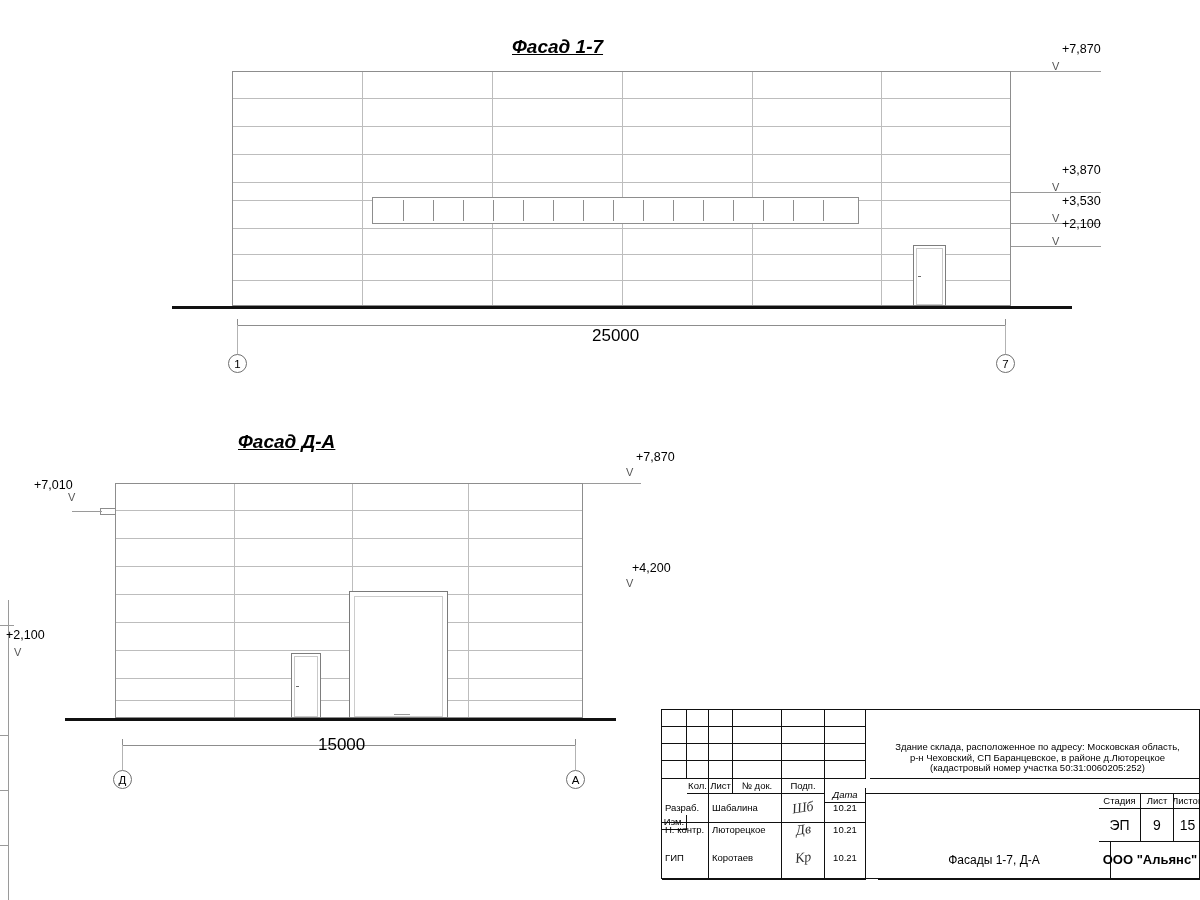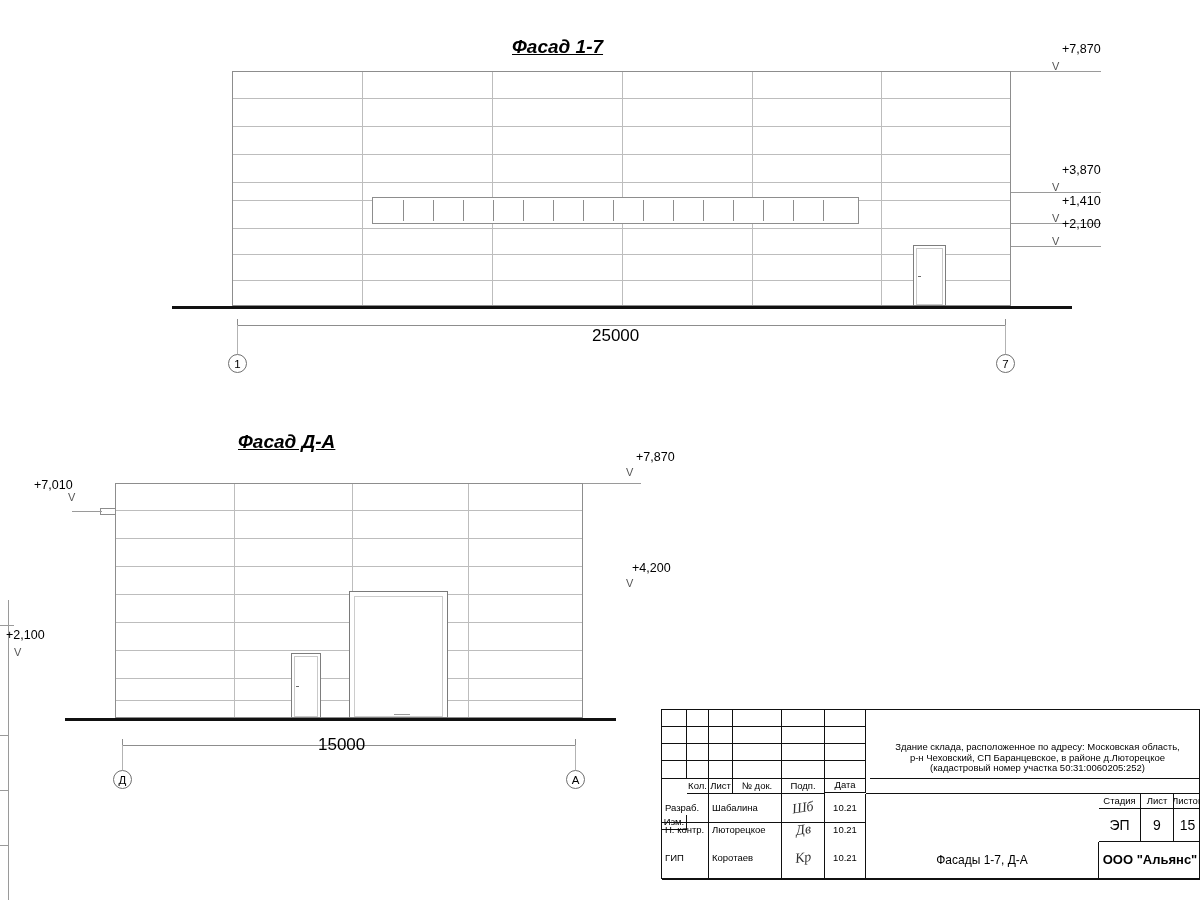--- a/index.html
+++ b/index.html
@@ -262,21 +262,21 @@
   <div class="ground abs" style="left:172px; top:306px; width:900px;"></div>
 
   <div class="abs lvl" style="left:1062px; top:42px;">+7,870</div>
   <div class="levmark hollow abs" style="left:1052px; top:66px;"></div>
   <div class="thin-line abs" style="left:1011px; top:71px; width:90px; height:1px;"></div>
 
   <div class="abs lvl" style="left:1062px; top:163px;">+3,870</div>
   <div class="levmark hollow abs" style="left:1052px; top:187px;"></div>
   <div class="thin-line abs" style="left:1011px; top:192px; width:90px; height:1px;"></div>
 
-  <div class="abs lvl" style="left:1062px; top:194px;">+1,410</div>
+  <div class="abs lvl" style="left:1062px; top:194px;">+3,530</div>
   <div class="levmark hollow abs" style="left:1052px; top:218px;"></div>
   <div class="thin-line abs" style="left:1011px; top:223px; width:90px; height:1px;"></div>
 
   <div class="abs lvl" style="left:1062px; top:217px;">+2,100</div>
   <div class="levmark hollow abs" style="left:1052px; top:241px;"></div>
   <div class="thin-line abs" style="left:1011px; top:246px; width:90px; height:1px;"></div>
 
   <div class="dimline" style="left:237px; top:325px; width:769px;"></div>
   <div class="dimtick" style="left:237px; top:319px;"></div>
   <div class="dimtick" style="left:1005px; top:319px;"></div>
@@ -372,21 +372,21 @@
     <div class="cell" style="left:47px;  top:51px; width:24px; height:18px;"></div>
     <div class="cell" style="left:71px;  top:51px; width:49px; height:18px;"></div>
     <div class="cell" style="left:120px; top:51px; width:43px; height:18px;"></div>
     <div class="cell" style="left:163px; top:51px; width:41px; height:18px;"></div>
 
     <div class="cell small" style="left:0px;   top:69px; width:25px; height:15px;margin-top:36px;">Изм.</div>
     <div class="cell small" style="left:25px;  top:69px; width:22px; height:15px;">Кол.</div>
     <div class="cell small" style="left:47px;  top:69px; width:24px; height:15px;">Лист</div>
     <div class="cell small" style="left:71px;  top:69px; width:49px; height:15px;">№ док.</div>
     <div class="cell small" style="left:120px; top:69px; width:43px; height:15px;">Подп.</div>
-    <div class="cell small" style="left:163px; top:68px; width:41px; height:15px;">Дата</div>
+    <div class="cell small" style="left:163px; top:78px; width:41px; height:15px;font-style:italic;">Дата</div>
     <div class="cell nb-r small" style="left:204px; top:69px; width:335px; height:15px;"></div>
 
     <div class="cell left small" style="left:0px;  top:84px; width:47px; height:29px;text-align:center;">Разраб.</div>
     <div class="cell left small" style="left:47px; top:84px; width:73px; height:29px;">Шабалина</div>
     <div class="cell" style="left:120px; top:84px; width:43px; height:29px;">
       <span class="sig">Шб</span>
     </div>
     <div class="cell small" style="left:163px; top:84px; width:41px; height:29px;">10.21</div>
 
 
@@ -404,17 +404,17 @@
     </div>
     <div class="cell small nb-b" style="left:163px; top:113px; width:41px; height:15px;">10.21</div>
 
     <div class="cell left small" style="left:0px;  top:128px; width:47px; height:42px;">ГИП</div>
     <div class="cell left small" style="left:47px; top:128px; width:73px; height:42px;">Коротаев</div>
     <div class="cell" style="left:120px; top:128px; width:43px; height:42px;">
       <span class="sig">Кр</span>
     </div>
     <div class="cell small" style="left:163px; top:128px; width:41px; height:42px;">10.21</div>
 
-    <div class="cell" style="left:204px; top:132px; width:233px; height:38px; font-size:12px;">Фасады 1-7, Д-А</div>
+    <div class="cell" style="left:216px; top:132px; width:233px; height:38px; font-size:12px;">Фасады 1-7, Д-А</div>
     <div class="cell nb-r bold" style="left:437px; top:132px; width:102px; height:38px; font-size:13px;">ООО "Альянс"</div>
   </div>
 
 </div>
 
 </body></html>

